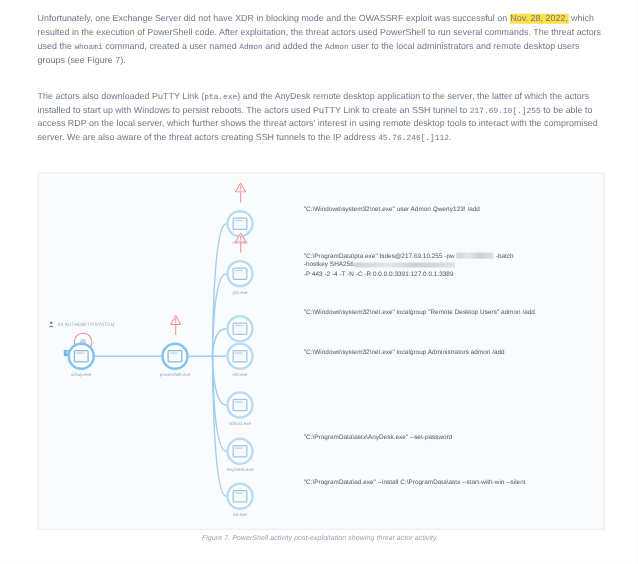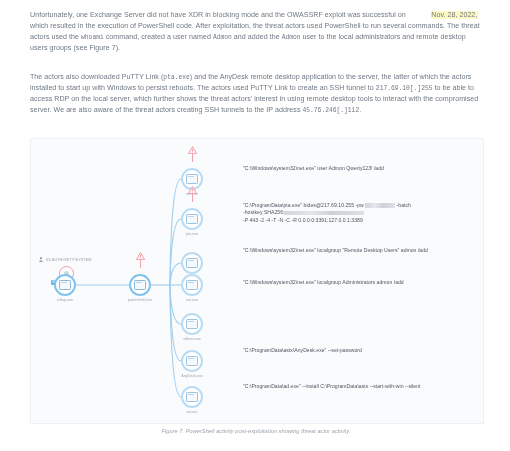--- a/index.html
+++ b/index.html
@@ -20,21 +20,21 @@
     letter-spacing:.005em;
   }
   #para1{top:10px;}
   #para2{top:72px;}
   .mono{
     font-family:"Liberation Mono", monospace;
     font-size:6.3px;
     color:#6e7884;
     letter-spacing:0;
   }
-  .hl{background:#fef9c3;color:#6e7884;padding:0 .5px;margin-left:23px;}
+  .hl{background:#fde047;color:#6e7884;padding:0 .5px;}
 
   
   .figure{
     position:absolute;left:30px;top:138px;
     width:452px;height:284px;
     background:#fafbfc;
     border:1px solid #eef0f2;
   }
   .caption{
     position:absolute;left:30px;top:428px;width:452px;

